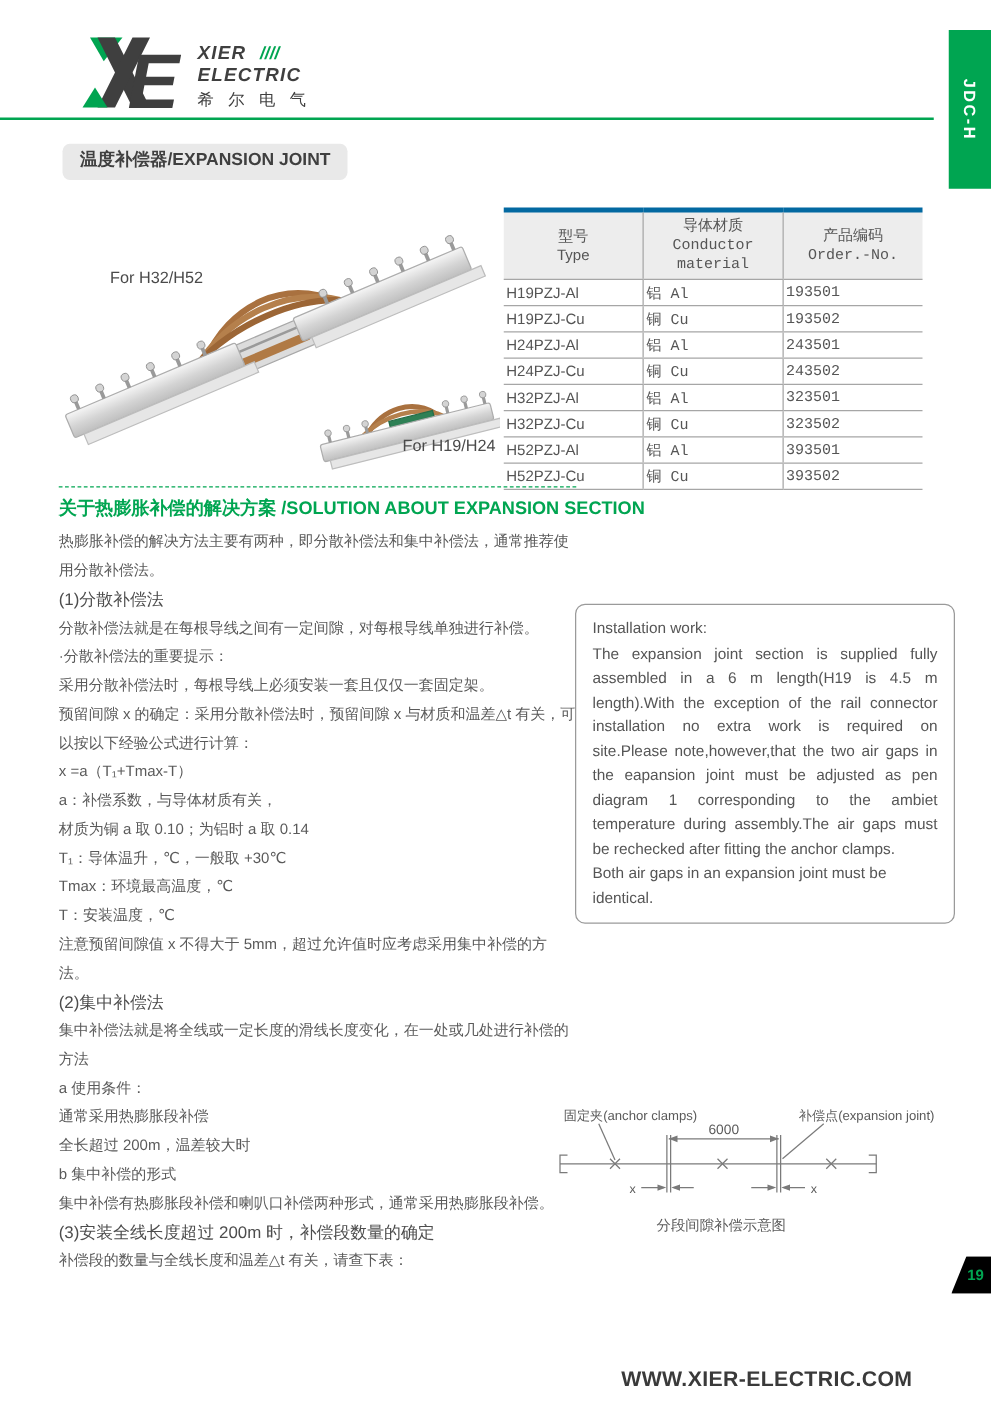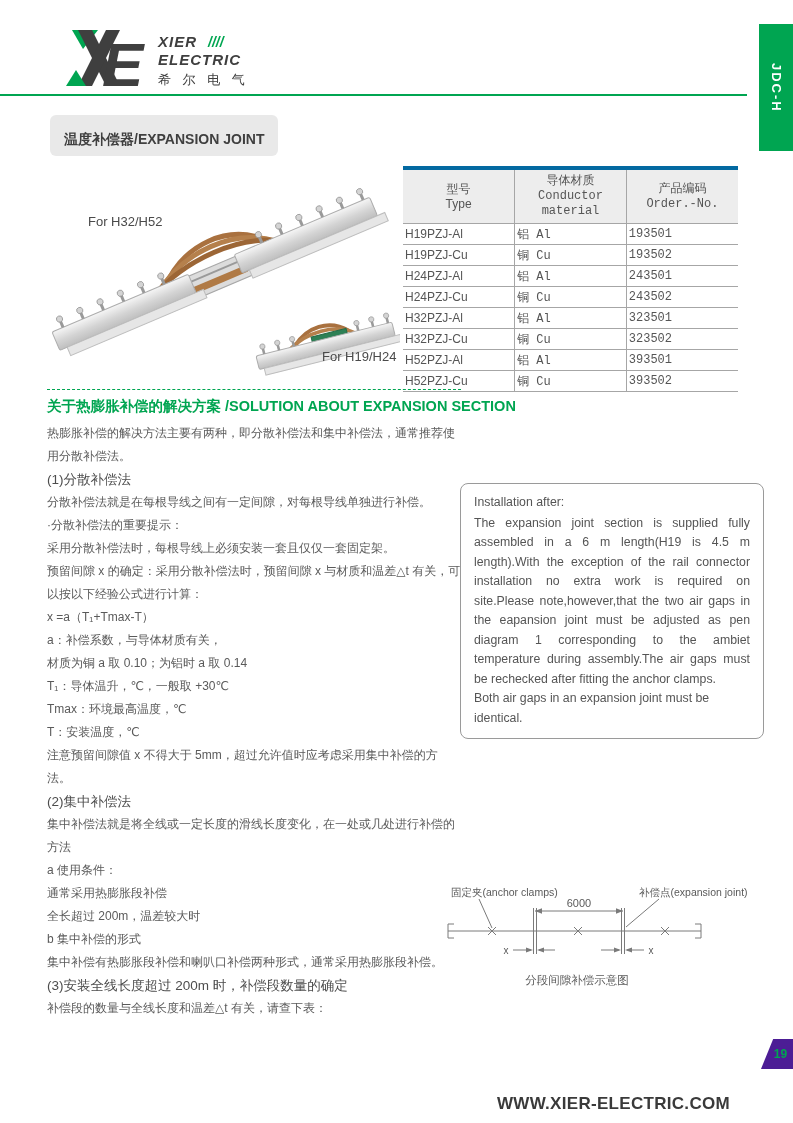--- a/index.html
+++ b/index.html
@@ -12,21 +12,21 @@
   .green-line{position:absolute;left:0;top:94px;width:747px;height:2px;background:#00A551;}
   .side-tab{
     position:absolute;right:0;top:24px;width:34px;height:127px;background:#00A551;
     display:flex;align-items:center;justify-content:center;
   }
   .side-tab span{
     writing-mode:vertical-rl;color:#ffffff;font-size:13px;font-weight:bold;letter-spacing:2px;
   }
   .title-badge{
     position:absolute;left:50px;top:115px;background:#e9e9e9;border-radius:6px;
-    padding:16px 14px 7px;font-size:14px;font-weight:bold;color:#3f3f3f;white-space:nowrap;
+    padding:4px 14px 7px;font-size:14px;font-weight:bold;color:#3f3f3f;white-space:nowrap;
   }
   
   .products{position:absolute;left:40px;top:160px;width:360px;height:218px;}
   .product-label{position:absolute;font-size:13px;color:#4a4a4a;white-space:nowrap;}
   .label-h32{left:88px;top:214px;}
   .label-h19{left:322px;top:349px;}
   
   .spec-table{
     position:absolute;left:403px;top:166px;width:335px;border-collapse:collapse;
     font-size:12px;color:#555555;table-layout:fixed;
@@ -55,21 +55,21 @@
     position:absolute;left:460px;top:483px;width:276px;min-height:216px;
     border:1px solid #9a9a9a;border-radius:8px;padding:9px 13px 10px;
     font-size:12.3px;line-height:19.5px;color:#555555;background:#ffffff;
   }
   .hint-box .hint-title{margin-bottom:1px;}
   .hint-box .hint-body{text-align:justify;}
   
   .diagram{position:absolute;left:443px;top:884px;width:324px;height:106px;}
   
   .page-badge{
-    position:absolute;right:0;top:1039px;width:32px;height:30px;background:#4c1d95;
+    position:absolute;right:0;top:1005px;width:32px;height:30px;background:#000000;
     clip-path:polygon(38% 0,100% 0,100% 100%,0 100%);
     display:flex;align-items:center;justify-content:center;padding-left:7px;box-sizing:border-box;
   }
   .page-badge span{color:#00A551;font-size:12px;font-weight:bold;}
   .site-url{
     position:absolute;left:497px;top:1066px;font-size:17px;font-weight:bold;color:#3a3a3a;
     letter-spacing:0.3px;white-space:nowrap;margin-top:28px;
   }
 </style>
 </head>
@@ -235,21 +235,21 @@
     <p class="body">a 使用条件：</p>
     <p class="body">通常采用热膨胀段补偿</p>
     <p class="body">全长超过 200m，温差较大时</p>
     <p class="body">b 集中补偿的形式</p>
     <p class="body">集中补偿有热膨胀段补偿和喇叭口补偿两种形式，通常采用热膨胀段补偿。</p>
     <p class="sub">(3)安装全线长度超过 200m 时，补偿段数量的确定</p>
     <p class="body">补偿段的数量与全线长度和温差△t 有关，请查下表：</p>
   </div>
 
   <div class="hint-box">
-    <div class="hint-title">Installation after:</div>
+    <div class="hint-title">Installation work:</div>
     <div class="hint-body">The expansion joint section is supplied fully assembled in a 6 m length(H19 is 4.5 m length).With the exception of the rail connector installation no extra work is required on site.Please note,however,that the two air gaps in the eapansion joint must be adjusted as pen diagram 1 corresponding to  the ambiet temperature during assembly.The air gaps must  be rechecked after fitting the anchor clamps.</div>
     <div class="hint-footer">Both air gaps in an expansion joint must be identical.</div>
   </div>
 
   <svg class="diagram" viewBox="0 0 324 106">
     <g stroke="#7a7a7a" stroke-width="1" fill="none">
 
       <line x1="36" y1="15" x2="49" y2="44"></line>
       <line x1="216" y1="15" x2="183" y2="43"></line>
 

